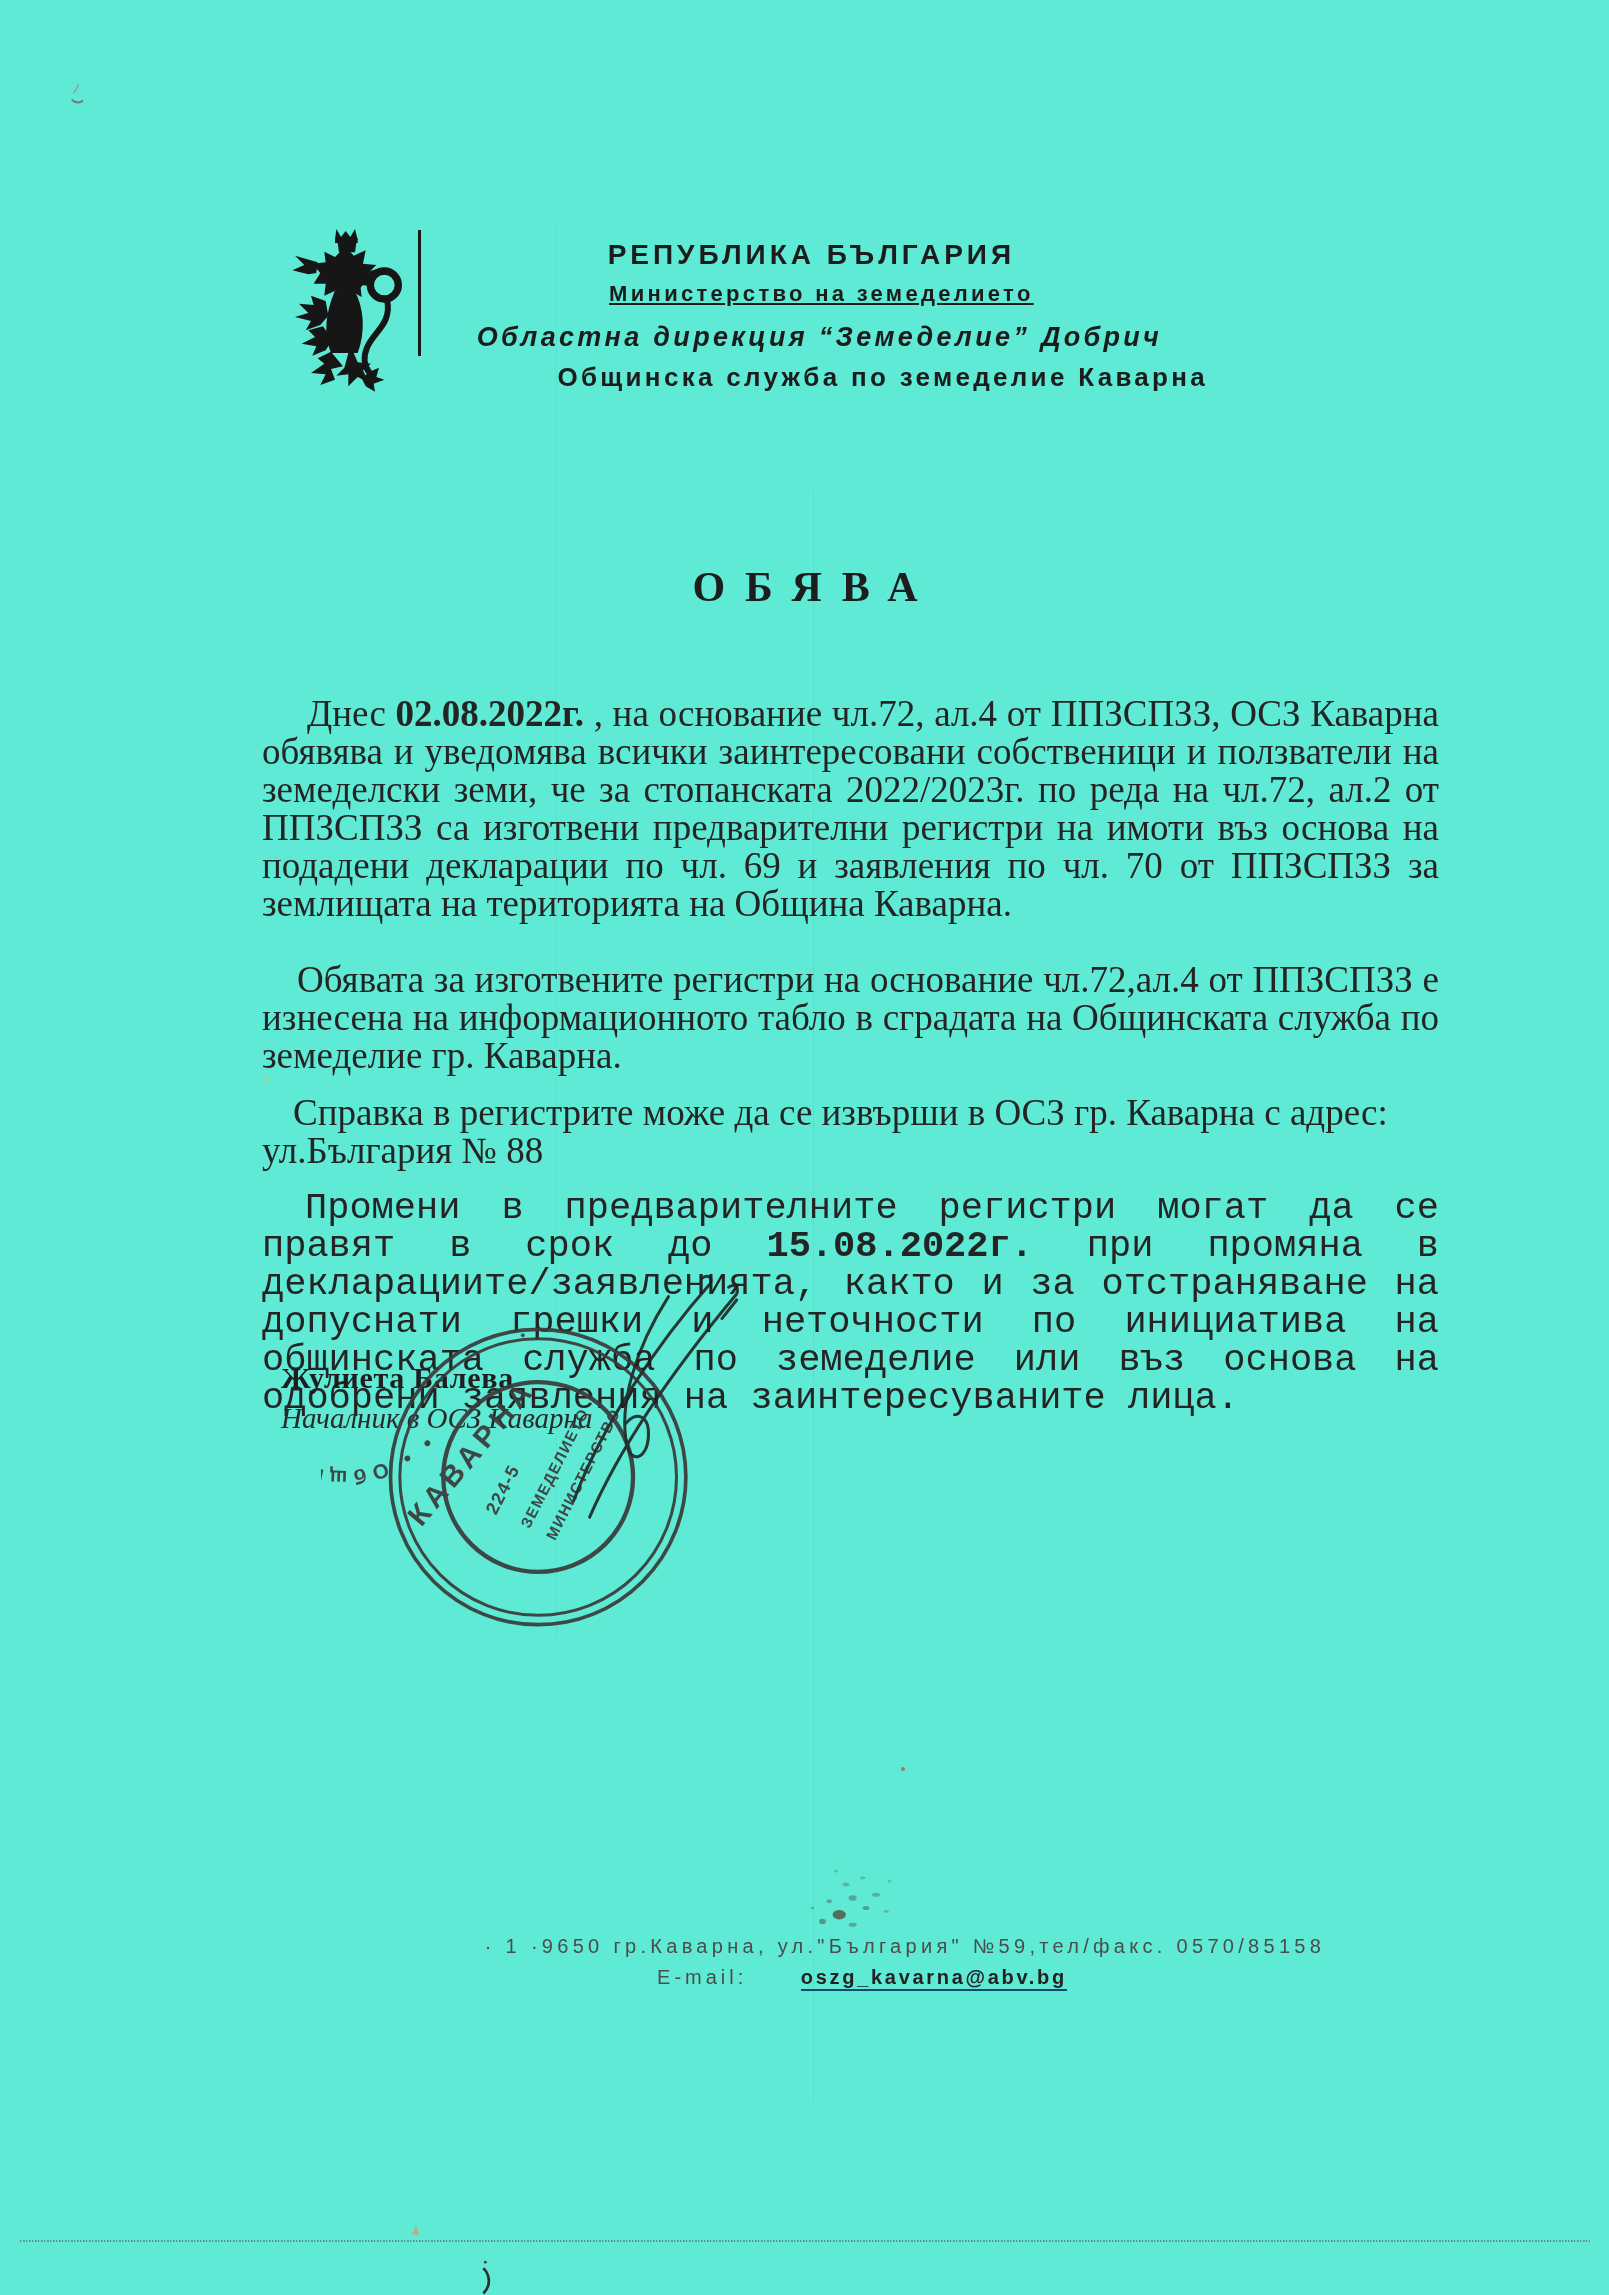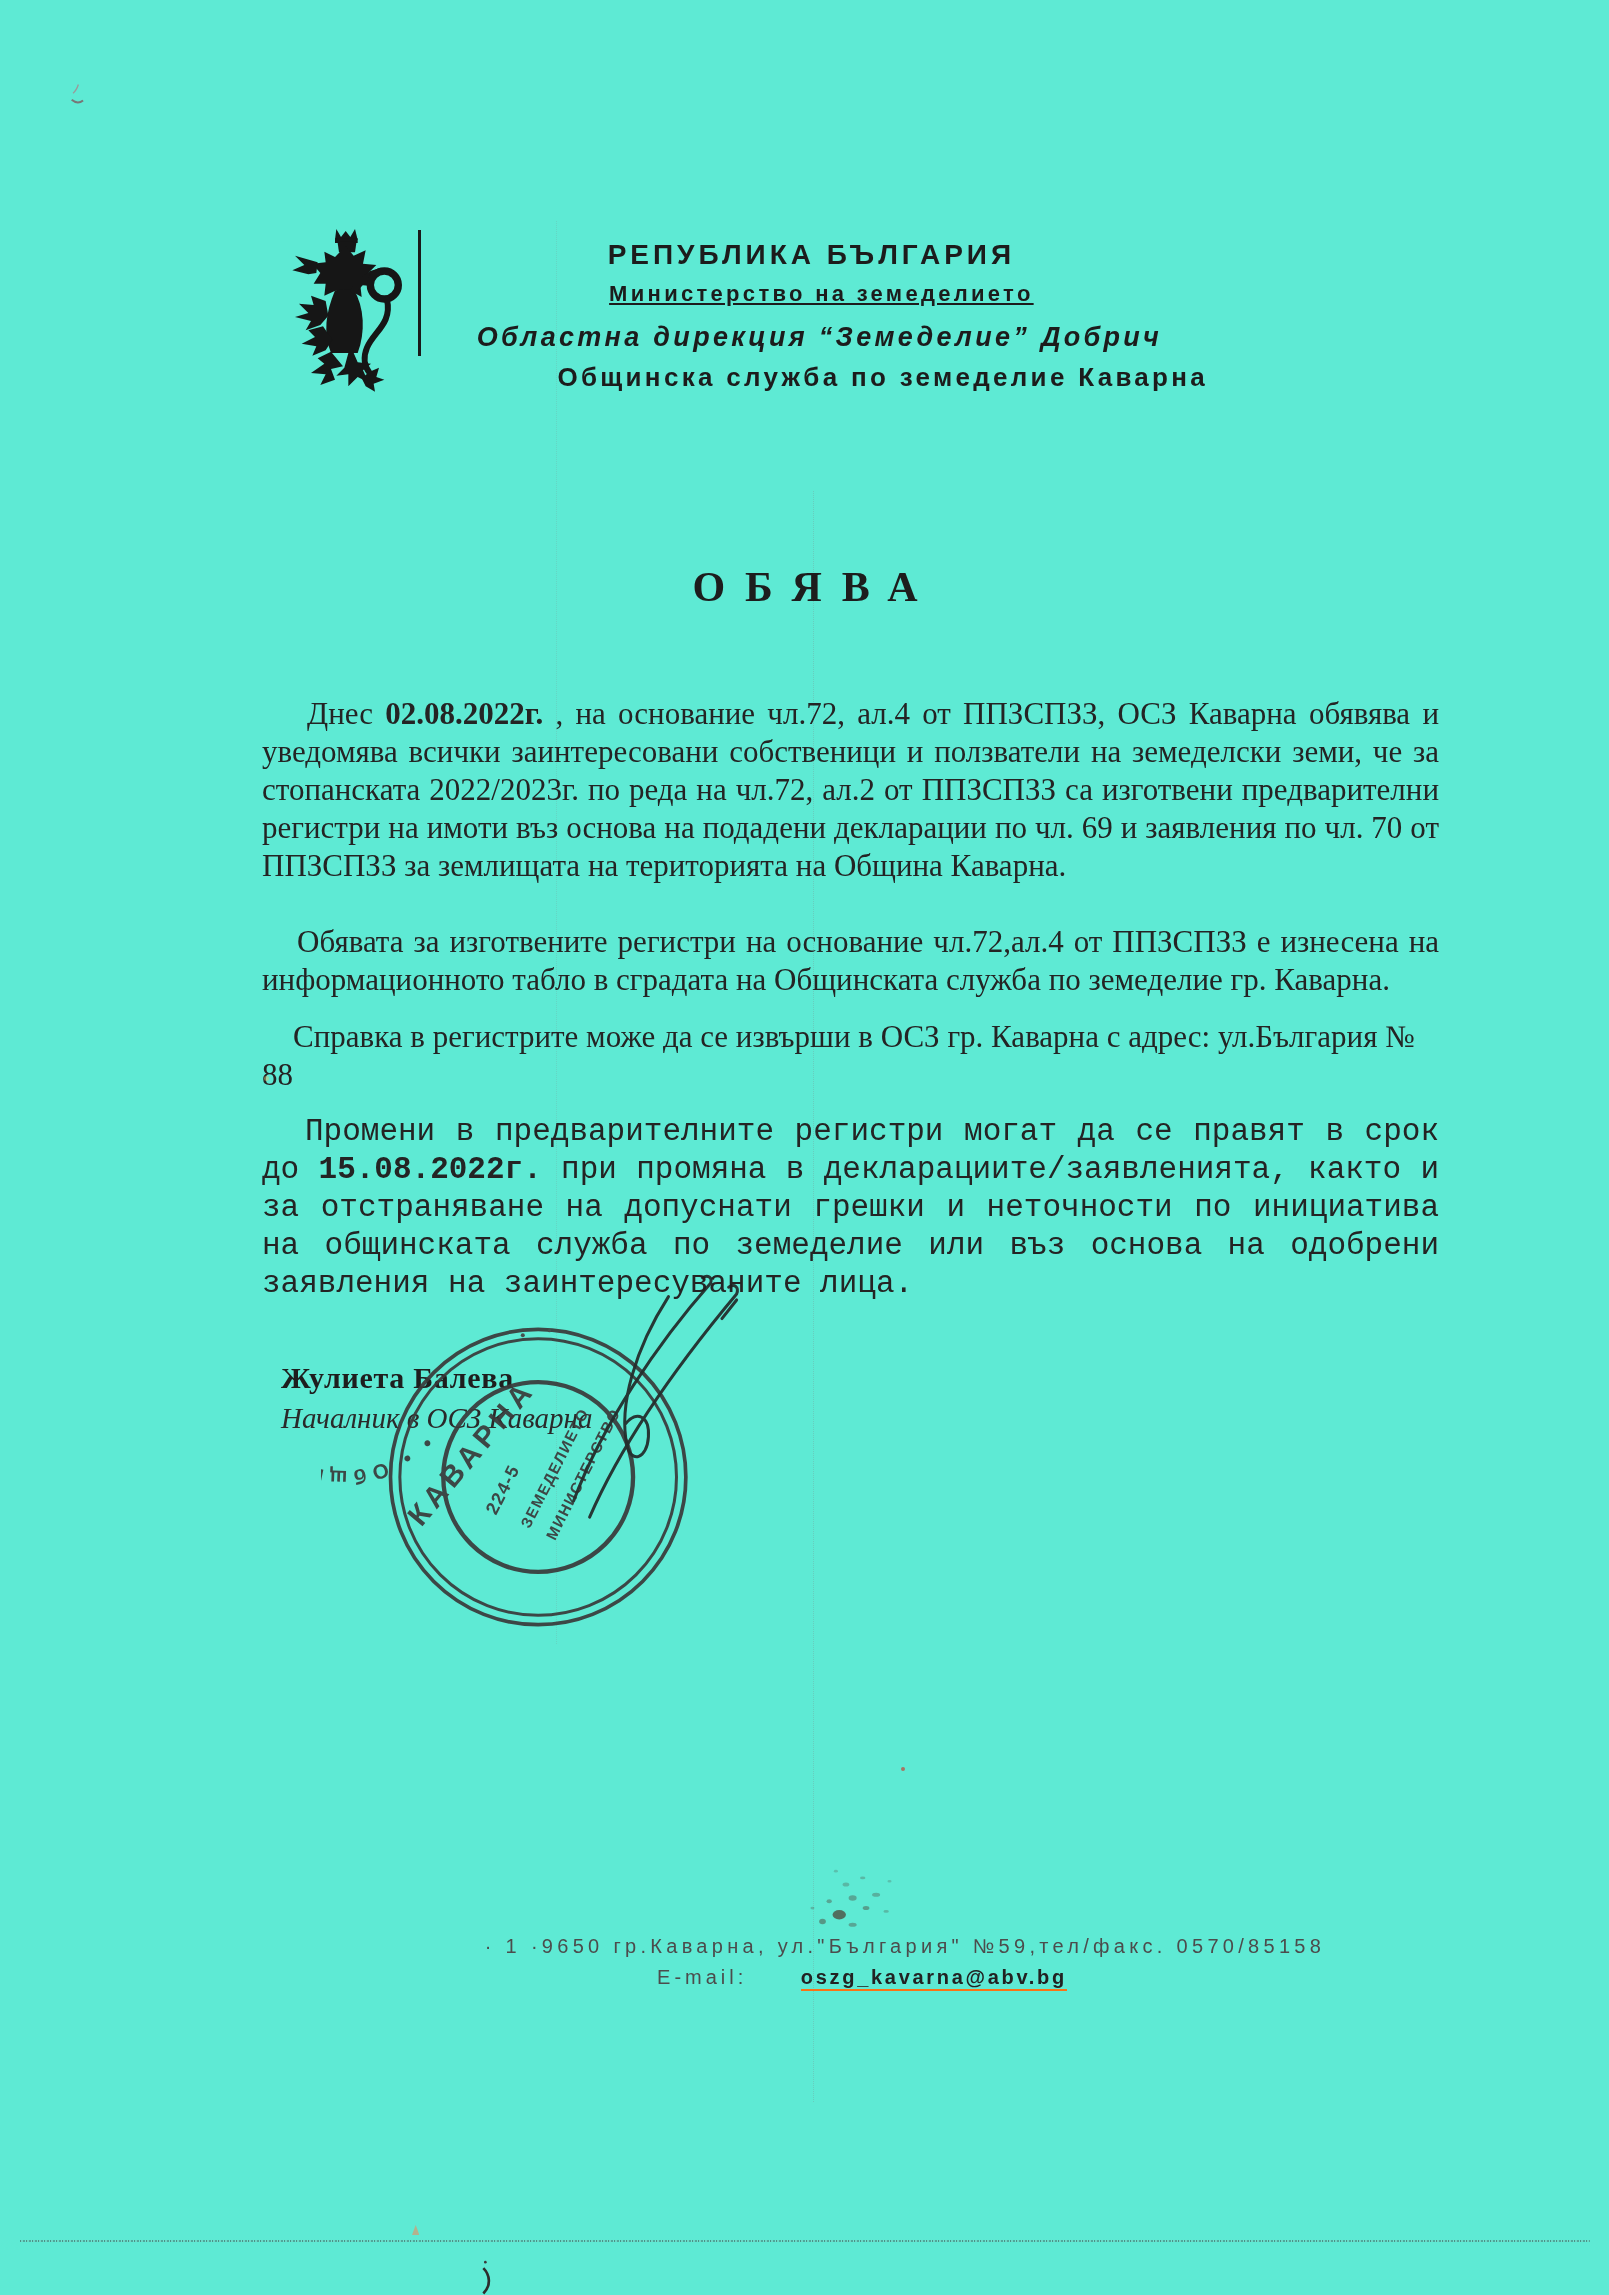--- a/index.html
+++ b/index.html
@@ -25,42 +25,42 @@
   
   .doc-title{
     position:absolute;left:0;top:535px;width:1610px;
     text-align:center;font-size:42px;font-weight:bold;
     letter-spacing:20px;padding-left:10px;color:#1d1d1d;
     font-family:"Liberation Serif", serif;
   }
   
   .doc-body{
     position:absolute;left:262px;top:695px;width:1177px;
-    font-size:31px;line-height:38px;text-align:justify;color:#242424;
+    font-size:37px;line-height:38px;text-align:justify;color:#242424;
   }
   .doc-body p{margin:0;}
   .para-1{text-indent:45px;margin-bottom:38px !important;}
   .para-2{text-indent:35px;margin-bottom:19.4px !important;}
   .para-3{text-indent:31px;margin-bottom:18.7px !important;text-align:left;}
   .para-4{text-indent:43px;font-family:Liberation Mono, monospace;}
   .bold-date{font-weight:bold;}
   
   .signature{position:absolute;left:281px;top:1361px;color:#1e1e1e;}
   .sig-name{font-size:30px;font-weight:bold;letter-spacing:0.7px;}
   .sig-role{font-size:29px;font-style:italic;margin-top:6.7px;color:#2a2a2a;}
   
   .stamp-svg{position:absolute;left:321px;top:1255px;width:431px;height:418px;opacity:.92;}
   .stamp-svg text{font-family:"Liberation Sans", sans-serif;font-weight:bold;fill:#3a3a3a;}
   
   .footer{position:absolute;left:0;top:1935px;width:1610px;text-align:center;
           font-family:"Liberation Sans", sans-serif;color:#4c4c4c;}
   .footer-address{font-size:20px;letter-spacing:4.3px;padding-left:200px;white-space:nowrap;}
   .footer-email-row{margin-top:8px;padding-left:114px;font-size:20px;letter-spacing:4px;}
   .footer-email{font-weight:bold;color:#222;letter-spacing:2.7px;
-                border-bottom:2px solid #f97316;padding-bottom:1.3px;margin-left:44px;}
+                border-bottom:2px solid #0c4a6e;padding-bottom:1.3px;margin-left:44px;}
   
   .vline{position:absolute;width:0;border-left:1.3px dotted rgba(130,130,130,.28);}
   .vline-1{left:813px;top:491px;height:1611px;}
   .vline-2{left:556px;top:221px;height:1423px;border-left-color:rgba(130,130,130,.18);}
   .artifact{position:absolute;}
   .red-dot{left:901px;top:1767px;width:4px;height:4px;border-radius:50%;
            background:#bf4d3e;opacity:.75;}
   .yellow-dot{left:264px;top:1076px;width:4.7px;height:4.7px;border-radius:50%;
            background:#d8c57a;opacity:.5;}
   .tan-mark{left:412px;top:2225px;width:7.4px;height:10px;opacity:.8;background:#c9a27b;

